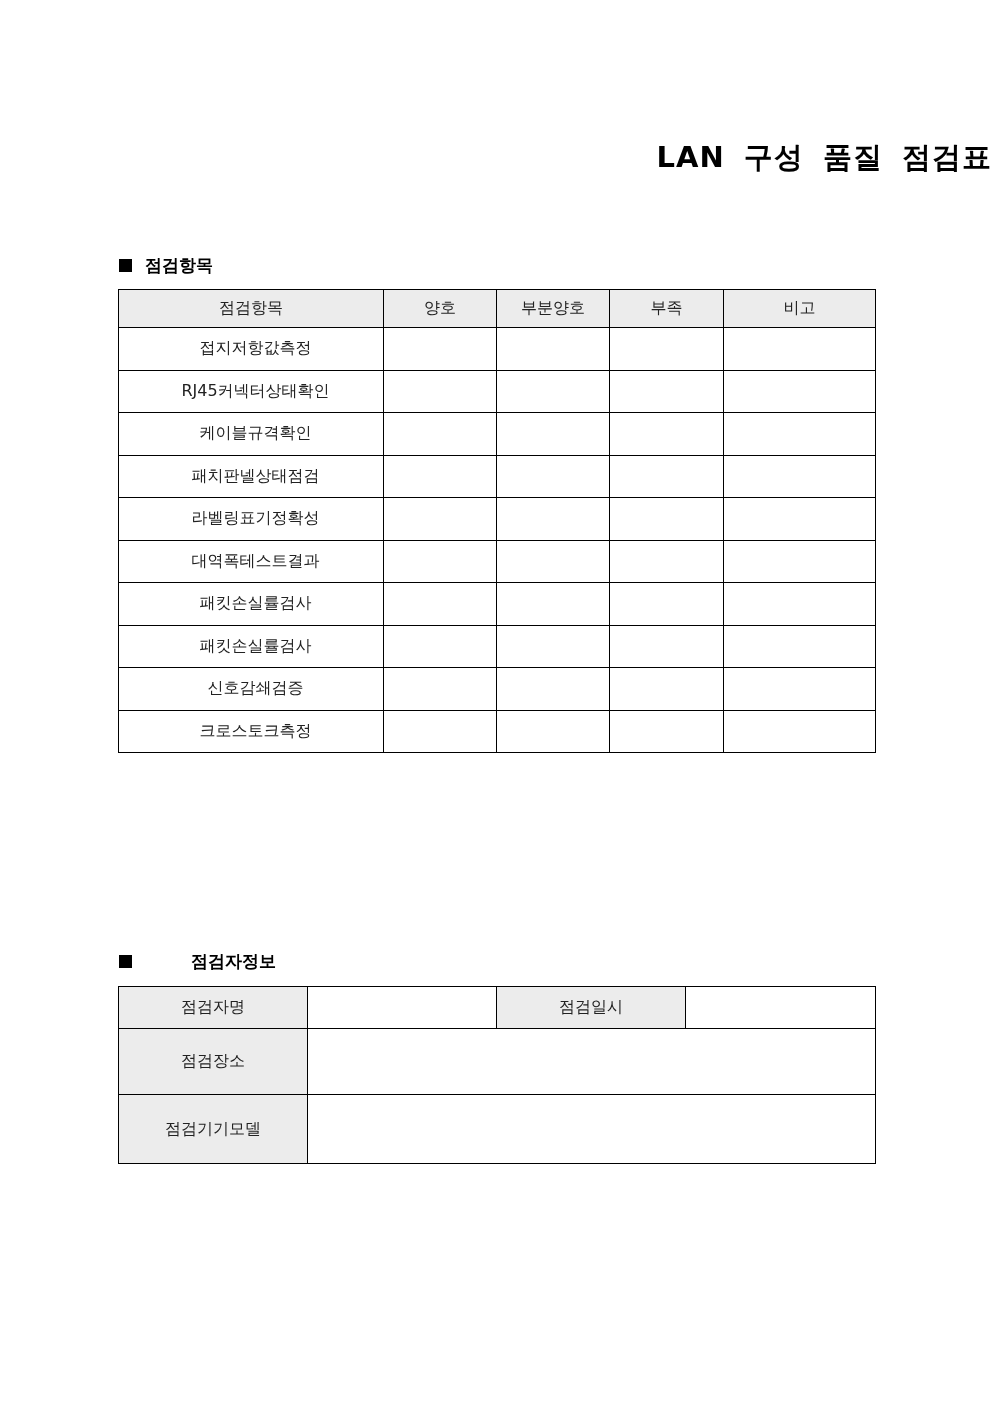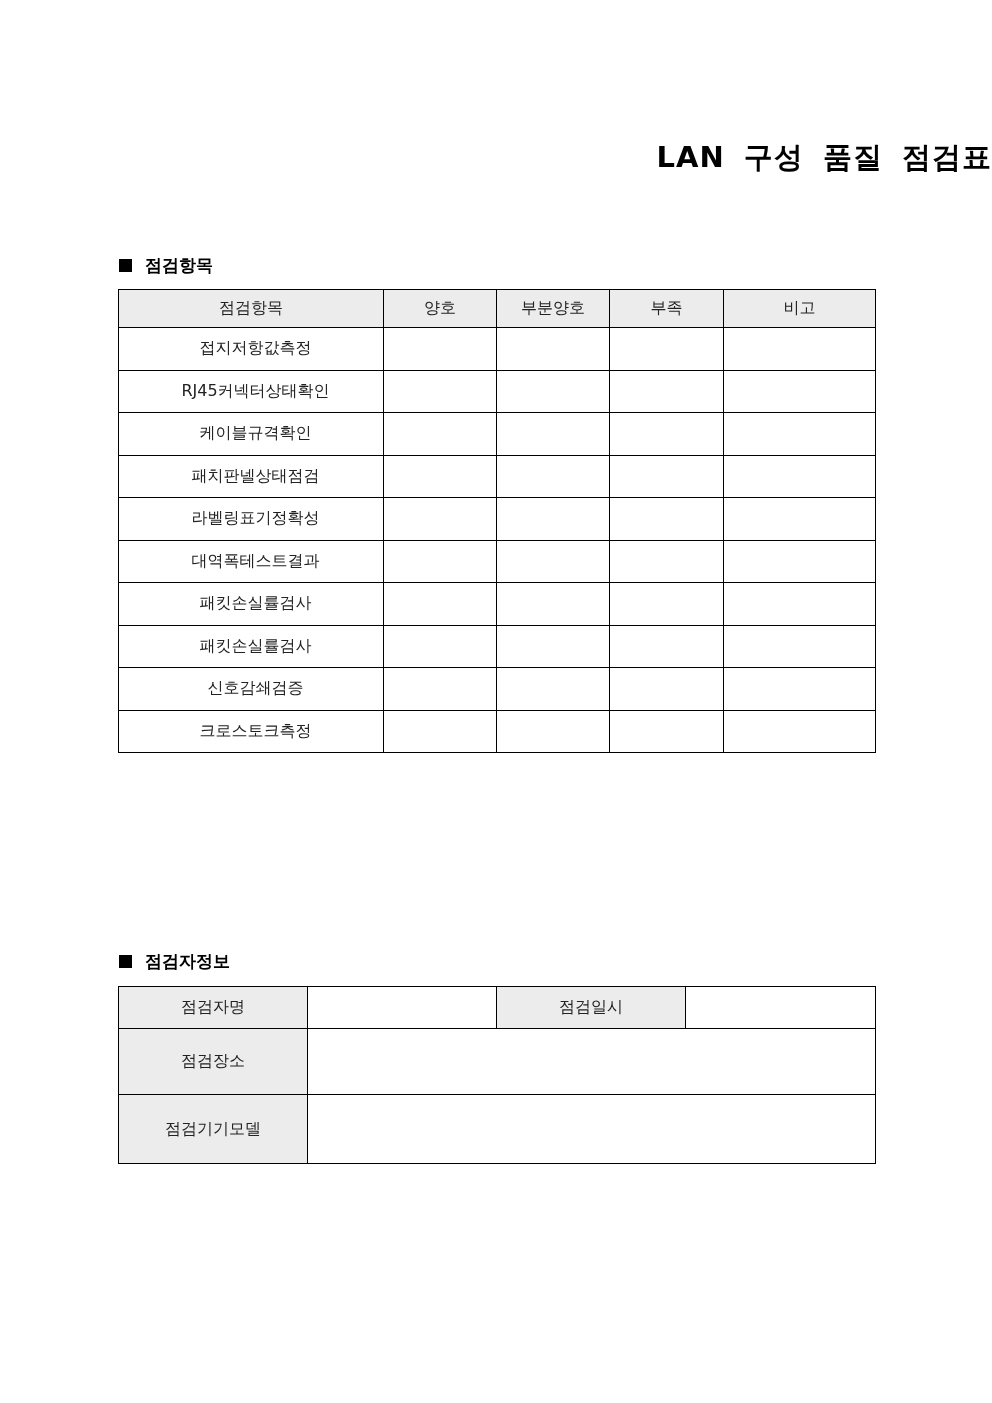--- a/index.html
+++ b/index.html
@@ -114,21 +114,21 @@
       <tr>
         <td class="name">크로스토크측정</td>
         <td></td>
         <td></td>
         <td></td>
         <td></td>
       </tr>
     </tbody>
 </table>
 
-<div class="section-heading" style="top:950px;">
+<div class="section-heading" style="top:950px;gap:46px;">
   <span class="sq"></span>
   <span>점검자정보</span>
 </div>
 
 <table class="info-table">
   <colgroup>
     <col style="width:189px">
       <col style="width:189px">
       <col style="width:189px">
       <col style="width:190px">

